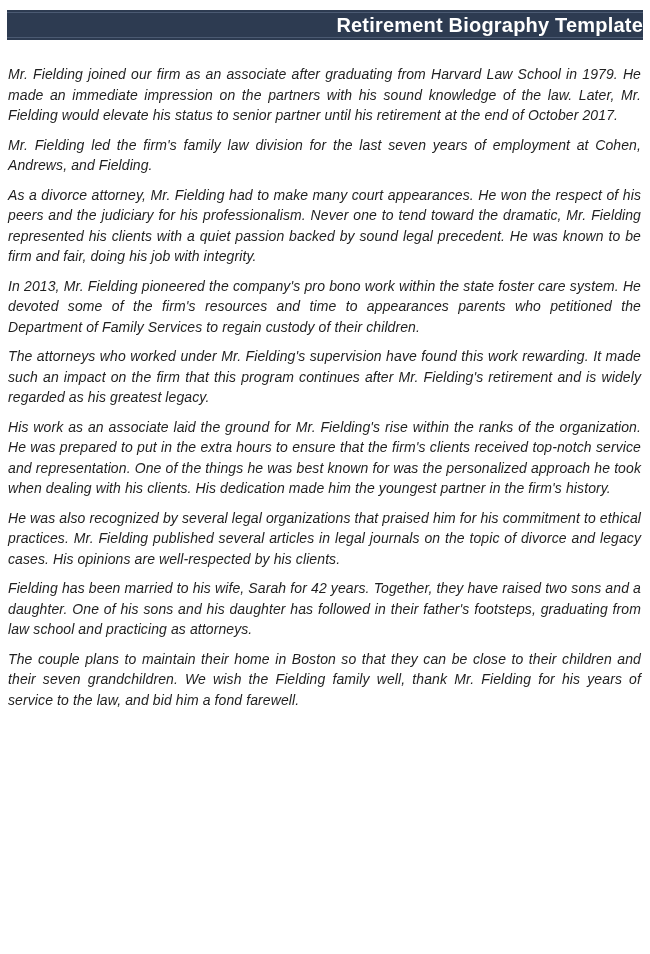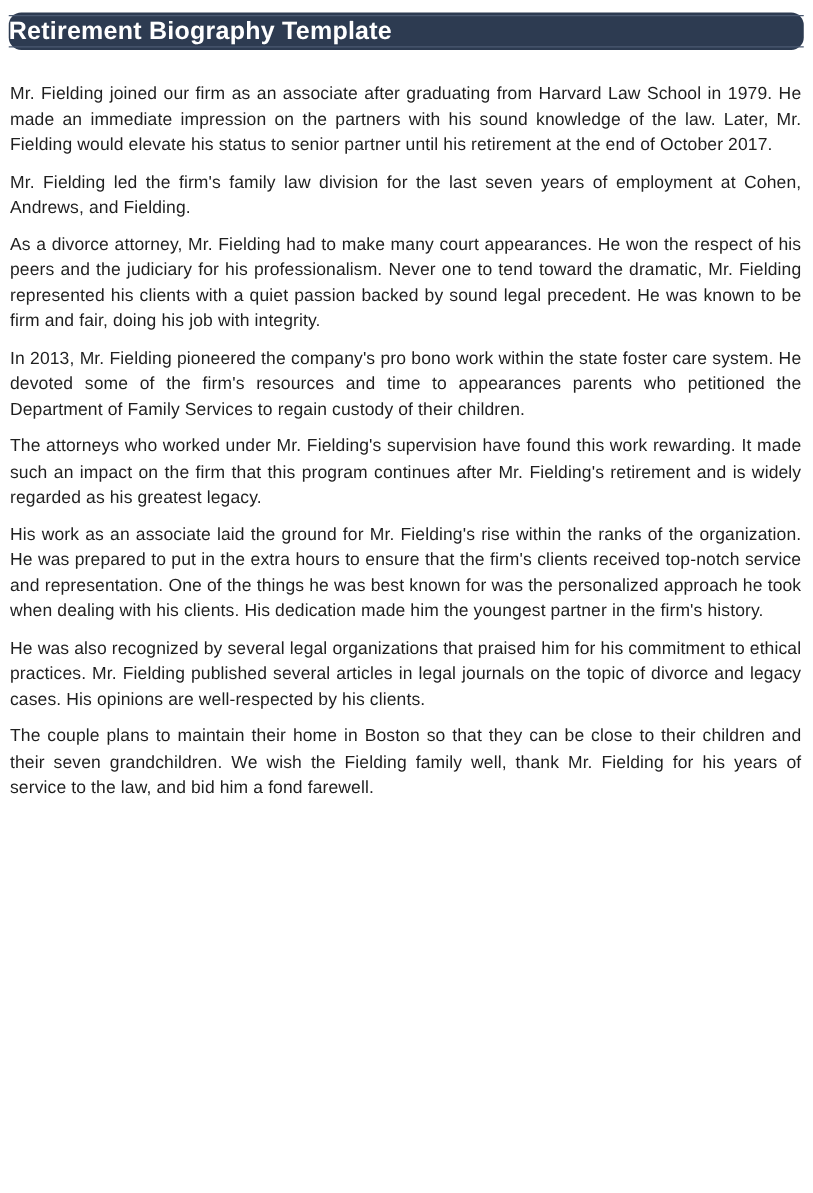--- a/index.html
+++ b/index.html
@@ -16,42 +16,42 @@
     font-family:"Liberation Sans","DejaVu Sans",sans-serif;
     overflow:hidden;
   }
   .header-bar{
     position:relative;
     margin:10px 7px 0 7px;
     height:30px;
     background:var(--header-bg);
     display:flex;
     align-items:center;
-    justify-content:flex-start;
-    border-radius:10px;
+    justify-content:flex-end;
   }
   .header-bar::before{
     content:"";
     position:absolute;
     left:0;right:0;top:2px;bottom:2px;
     border-top:1px solid var(--header-line);
     border-bottom:1px solid var(--header-line);
     pointer-events:none;
   }
   .doc-title{
     color:var(--header-text);
     font-size:20px;
     font-weight:bold;
     letter-spacing:0.2px;
     line-height:1;
     position:relative;
     z-index:1;
   }
   .content{
     margin:24px 9px 0 8px;
+    font-style:italic;
   }
   .content p{
     color:var(--body-text);
     font-size:14px;
     line-height:20.5px;
     text-align:justify;
     margin-bottom:9px;
     letter-spacing:0.1px;
   }
 </style>
@@ -63,14 +63,15 @@
 </div>
 
 <div class="content">
   <p>Mr. Fielding joined our firm as an associate after graduating from Harvard Law School in 1979. He made an immediate impression on the partners with his sound knowledge of the law. Later, Mr. Fielding would elevate his status to senior partner until his retirement at the end of October 2017.</p>
   <p>Mr. Fielding led the firm's family law division for the last seven years of employment at Cohen, Andrews, and Fielding.</p>
   <p>As a divorce attorney, Mr. Fielding had to make many court appearances. He won the respect of his peers and the judiciary for his professionalism. Never one to tend toward the dramatic, Mr. Fielding represented his clients with a quiet passion backed by sound legal precedent. He was known to be firm and fair, doing his job with integrity.</p>
   <p>In 2013, Mr. Fielding pioneered the company's pro bono work within the state foster care system. He devoted some of the firm's resources and time to appearances parents who petitioned the Department of Family Services to regain custody of their children.</p>
   <p>The attorneys who worked under Mr. Fielding's supervision have found this work rewarding. It made such an impact on the firm that this program continues after Mr. Fielding's retirement and is widely regarded as his greatest legacy.</p>
   <p>His work as an associate laid the ground for Mr. Fielding's rise within the ranks of the organization. He was prepared to put in the extra hours to ensure that the firm's clients received top-notch service and representation. One of the things he was best known for was the personalized approach he took when dealing with his clients. His dedication made him the youngest partner in the firm's history.</p>
   <p>He was also recognized by several legal organizations that praised him for his commitment to ethical practices. Mr. Fielding published several articles in legal journals on the topic of divorce and legacy cases. His opinions are well-respected by his clients.</p>
+  <p>Fielding has been married to his wife, Sarah for 42 years. Together, they have raised two sons and a daughter. One of his sons and his daughter has followed in their father's footsteps, graduating from law school and practicing as attorneys.</p>
   <p>The couple plans to maintain their home in Boston so that they can be close to their children and their seven grandchildren. We wish the Fielding family well, thank Mr. Fielding for his years of service to the law, and bid him a fond farewell.</p>
 </div>
 
 </body></html>

